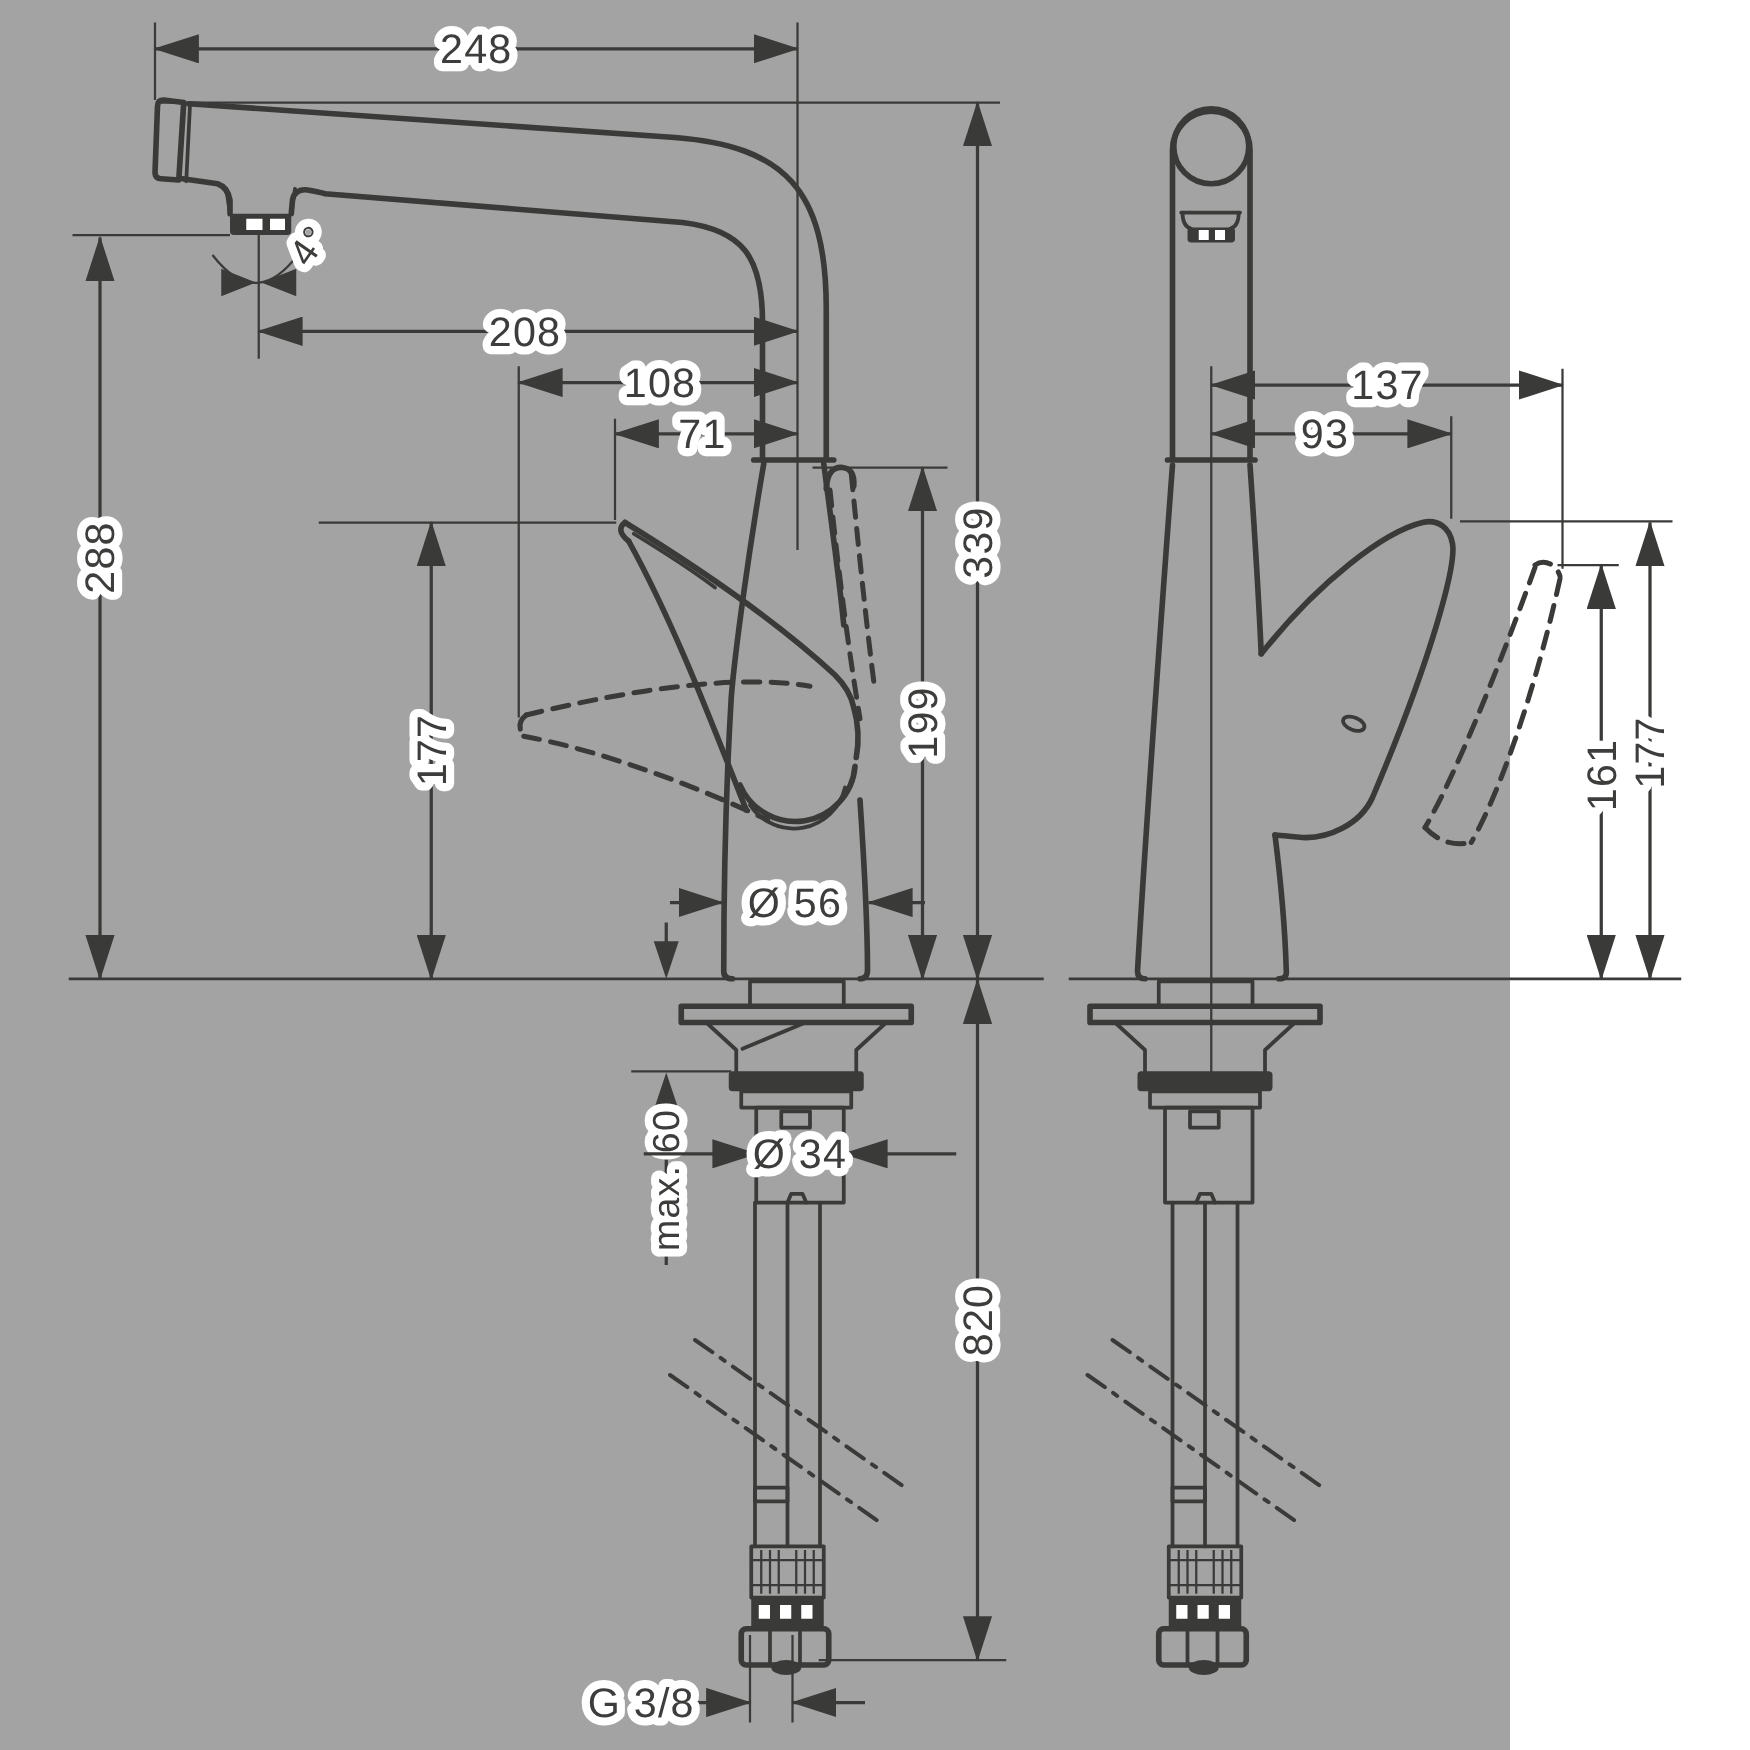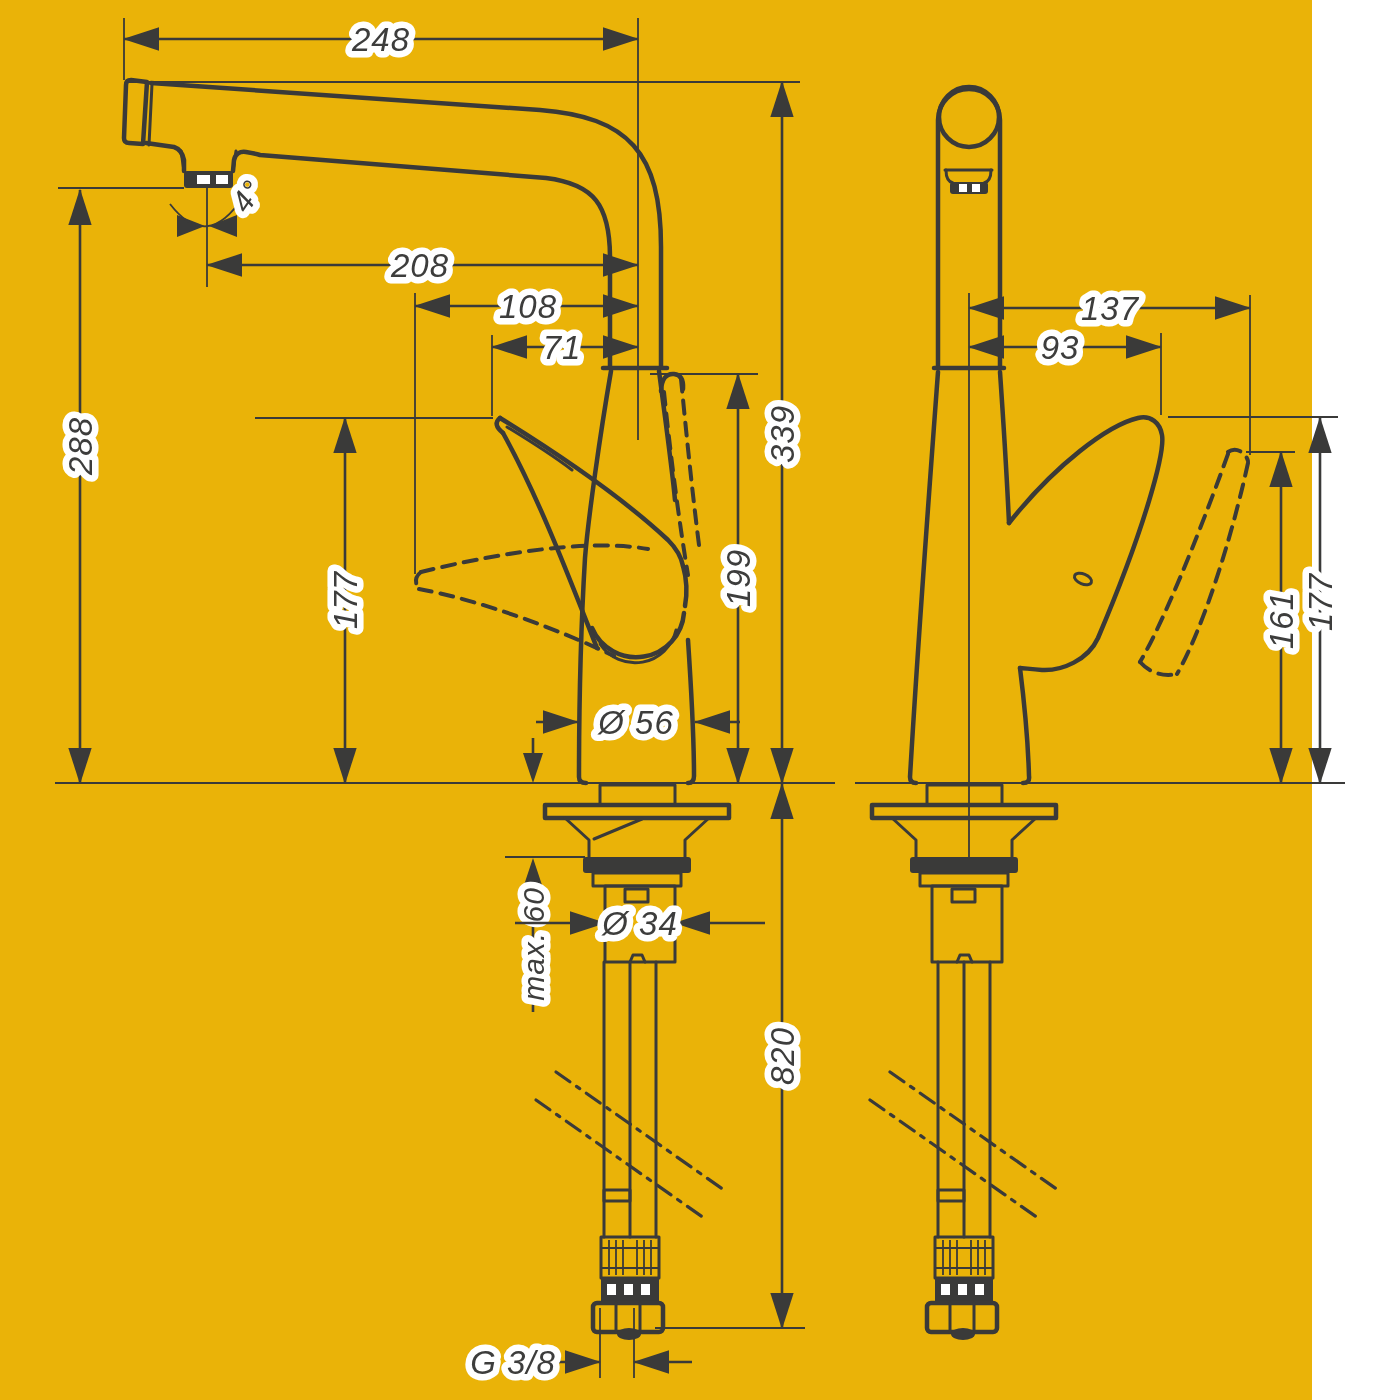--- a/index.html
+++ b/index.html
@@ -1,16 +1,16 @@
 <!DOCTYPE html>
 <html><head>
 <meta charset="utf-8">
 <style>
   html,body{margin:0;padding:0;background:#ffffff;}
-  .stage{width:1312px;height:1400px;background:#eab308;position:relative;font-family:"Liberation Sans",sans-serif;font-style:italic;}
+  .stage{width:1208px;height:1400px;background:#a3a3a3;position:relative;font-family:"Liberation Sans",sans-serif;}
   svg{display:block;}
   .outline{fill:none;stroke:#3a3a39;stroke-width:4.5;stroke-linecap:round;stroke-linejoin:round;}
   .outline-thin{fill:none;stroke:#3a3a39;stroke-width:3;stroke-linecap:round;stroke-linejoin:round;}
   .fillink{fill:#3a3a39;stroke:none;}
   .dashed{fill:none;stroke:#3a3a39;stroke-width:4;stroke-dasharray:13 9;stroke-linecap:round;}
   .breakline{fill:none;stroke:#3a3a39;stroke-width:3.2;stroke-dasharray:17 8 4 8;stroke-linecap:round;}
   .ext{fill:none;stroke:#3a3a39;stroke-width:1.8;}
   .deck{fill:none;stroke:#3a3a39;stroke-width:2.2;}
   .dim{fill:none;stroke:#3a3a39;stroke-width:2.6;}
   .arrow{fill:#3a3a39;stroke:none;}

